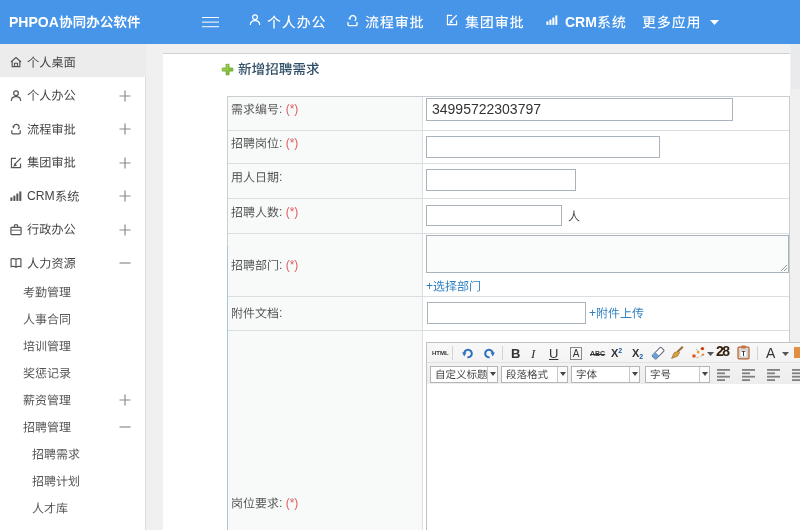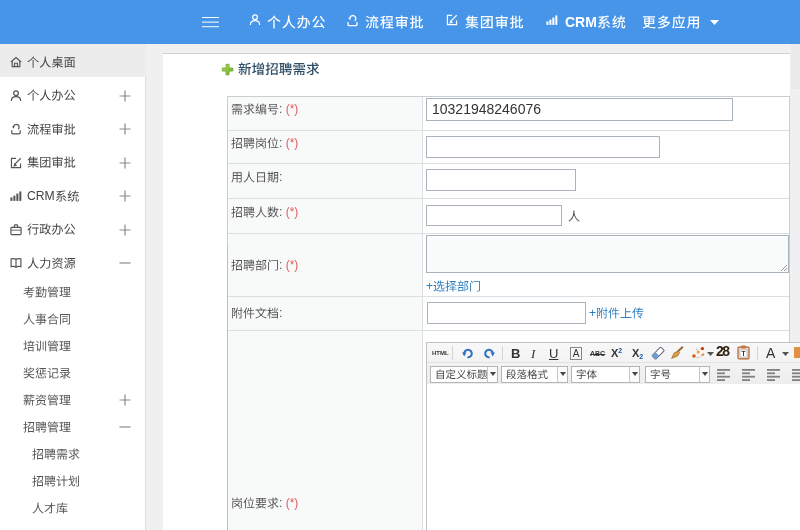--- a/index.html
+++ b/index.html
@@ -5,20 +5,28 @@
 #app{position:absolute;left:0;top:0;width:800px;height:530px}
 .cj{vertical-align:-0.12em}
 .abs{position:absolute}
 .flex{display:flex;align-items:center}
 .inp{position:absolute;background:#fff;border:1px solid #aab3bb}
 .lnk{position:absolute;color:#2e7fc1;font-size:12px}
 .sep{position:absolute;width:1px;height:14px;background:#d4d4d4;top:346px}
 </style></head><body>
 <div id="app">
 <div class="abs" style="left:0;top:0;width:800px;height:44px;background:#4795e9"></div>
+<div class="abs flex" style="left:9px;top:0;height:44px;color:#fff;font-size:14px;font-weight:bold">PHPOA<svg class="cj" style="width:81.6px;height:13.6px;" viewBox="0 -880 6000 1000" fill="#fff">
+        <use href="#gb534f" x="0"></use>
+        <use href="#gb540c" x="1000"></use>
+        <use href="#gb529e" x="2000"></use>
+        <use href="#gb516c" x="3000"></use>
+        <use href="#gb8f6f" x="4000"></use>
+        <use href="#gb4ef6" x="5000"></use>
+      </svg></div>
 <div class="abs" style="left:202px;top:16.5px;width:16.5px;height:1.8px;background:#fff;box-shadow:0 4.6px 0 #fff,0 9.2px 0 #fff"></div>
 <div class="abs" style="left:248px;top:13px"><svg width="14" height="14" viewBox="0 0 16 16" fill="none" stroke="#fff" stroke-width="1.4">
         <circle cx="8" cy="4.8" r="2.7"></circle>
         <path d="M2.7 13.8 c0-3.2 2.4-5 5.3-5 s5.3 1.8 5.3 5"></path>
       </svg></div>
     <div class="abs flex" style="left:267px;top:0;height:44px;color:#fff;font-size:14px">
       <svg class="cj" style="width:59.36px;height:14px;" viewBox="0 -880 4240 1000" fill="#fff">
         <use href="#gm4e2a" x="0"></use>
         <use href="#gm4eba" x="1060"></use>
         <use href="#gm529e" x="2120"></use>
@@ -374,21 +382,21 @@
 <div class="abs flex" style="left:231px;top:492.5px;height:20px">
       <svg class="cj" style="width:48.0px;height:12px;" viewBox="0 -880 4000 1000" fill="#555">
         <use href="#gr5c97" x="0"></use>
         <use href="#gr4f4d" x="1000"></use>
         <use href="#gr8981" x="2000"></use>
         <use href="#gr6c42" x="3000"></use>
       </svg>
       <span style="font-size:12px;color:#555">:&nbsp;</span>
       <span style="font-size:12px;color:#e06060">(*)</span>
     </div>
-<div class="inp" style="left:426px;top:98px;width:307px;height:23px;font-size:14px;color:#333;line-height:21px;padding-left:5px">10321948246076</div>
+<div class="inp" style="left:426px;top:98px;width:307px;height:23px;font-size:14px;color:#333;line-height:21px;padding-left:5px">34995722303797</div>
 <div class="inp" style="left:426px;top:136px;width:234px;height:22px"></div>
 <div class="inp" style="left:426px;top:169px;width:150px;height:22px"></div>
 <div class="inp" style="left:426px;top:205px;width:136px;height:21px"></div>
 <div class="abs flex" style="left:568px;top:206px;height:20px">
       <svg class="cj" style="width:12.0px;height:12px;" viewBox="0 -880 1000 1000" fill="#444">
         <use href="#gr4eba" x="0"></use>
       </svg>
     </div>
 <div class="inp" style="left:426px;top:235px;width:363px;height:38px;background:#fafbfb"></div>
 <svg class="abs" style="left:780px;top:264px" width="8" height="8" viewBox="0 0 8 8" stroke="#999" stroke-width="1">

